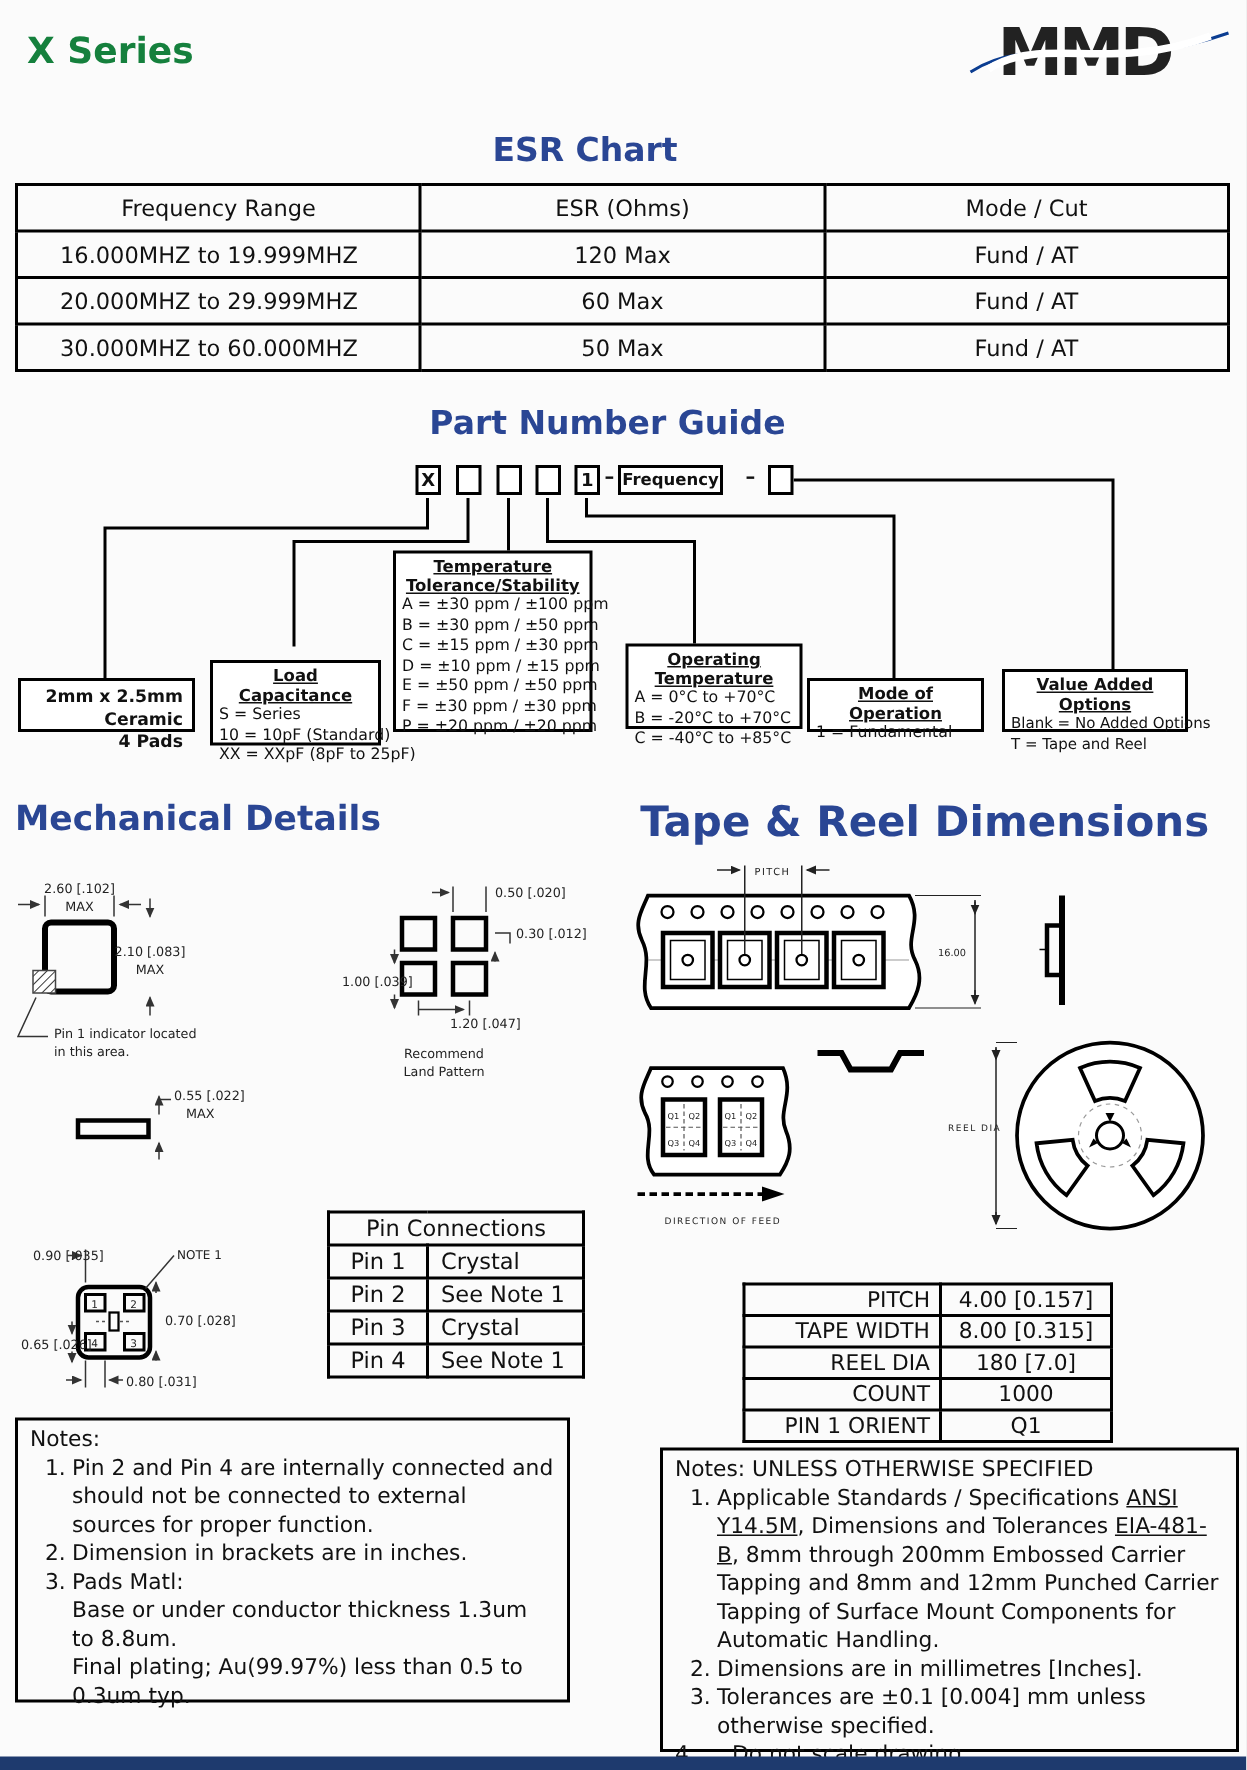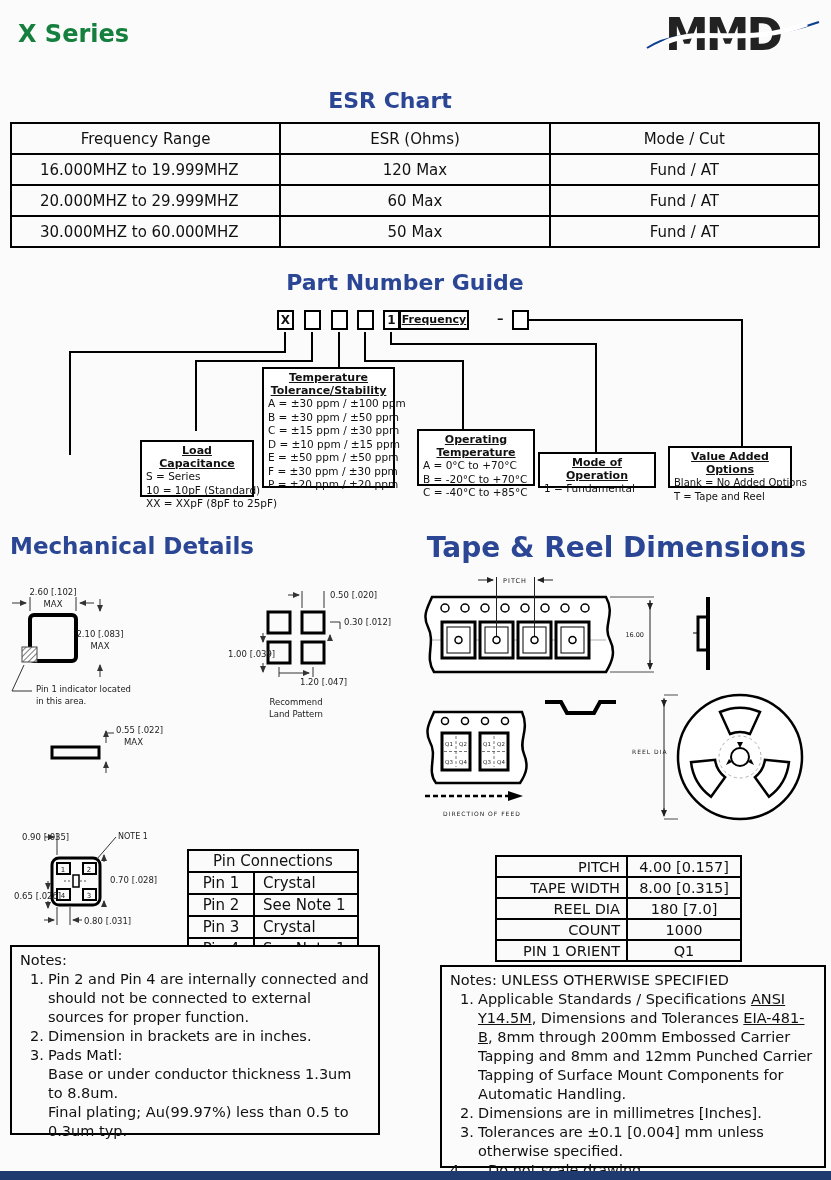--- a/index.html
+++ b/index.html
@@ -101,24 +101,28 @@
       <path d="M 391 32 V 44 H 596 V 152"></path>
     </g>
   </svg>
 
   <div class="code-box" style="left:277px;top:310px;">X</div>
   <div class="code-box" style="left:304px;top:310px;"></div>
   <div class="code-box" style="left:331px;top:310px;"></div>
   <div class="code-box" style="left:357px;top:310px;"></div>
   <div class="code-box" style="left:383px;top:310px;">1</div>
   <div class="dash" style="left:403px;top:311px;">–</div>
-  <div class="freq-box" style="left:399px;top:310px;text-decoration:underline;">Frequency</div>
+  <div class="freq-box" style="left:412px;top:310px;">Frequency</div>
   <div class="dash" style="left:497px;top:311px;">–</div>
   <div class="code-box" style="left:512px;top:310px;"></div>
 
+  <div class="pbox pkg" style="left:12px;top:452px;width:118px;height:36px;">
+    <div>2mm x 2.5mm Ceramic</div>
+    <div>4 Pads</div>
+  </div>
 
   <div class="pbox" style="left:140px;top:440px;width:114px;height:57px;">
     <div class="ttl">Load Capacitance</div>
     <div class="opt">S = Series</div>
     <div class="opt">10 = 10pF (Standard)</div>
     <div class="opt">XX = XXpF (8pF to 25pF)</div>
   </div>
 
   <div class="pbox" style="left:262px;top:367px;width:133px;height:121px;">
     <div class="ttl">Temperature</div>
@@ -239,21 +243,21 @@
       <line x1="48" y1="343" x2="48" y2="336" stroke="#333" stroke-width="1" marker-end="url(#arR)" transform="rotate(180 48 339.5)"></line>
       <text x="14" y="334" font-size="8.5">0.65 [.026]</text>
       <line x1="57" y1="342" x2="57" y2="360" stroke="#333" stroke-width="1"></line>
       <line x1="70" y1="342" x2="70" y2="360" stroke="#333" stroke-width="1"></line>
       <line x1="44" y1="355" x2="54" y2="355" stroke="#333" stroke-width="1" marker-end="url(#arR)"></line>
       <line x1="82" y1="355" x2="73" y2="355" stroke="#333" stroke-width="1" marker-end="url(#arR)"></line>
       <text x="84" y="359" font-size="8.5">0.80 [.031]</text>
     </g>
   </svg>
 
-  <table class="pinc abs" style="left:187px;top:807px;margin-top:42px;">
+  <table class="pinc abs" style="left:218px;top:807px;">
     <tbody>
         <tr>
           <th colspan="2">Pin Connections</th>
         </tr>
     <tr>
       <td class="c1">Pin 1</td>
       <td class="c2">Crystal</td>
         </tr>
     <tr>
       <td class="c1">Pin 2</td>

